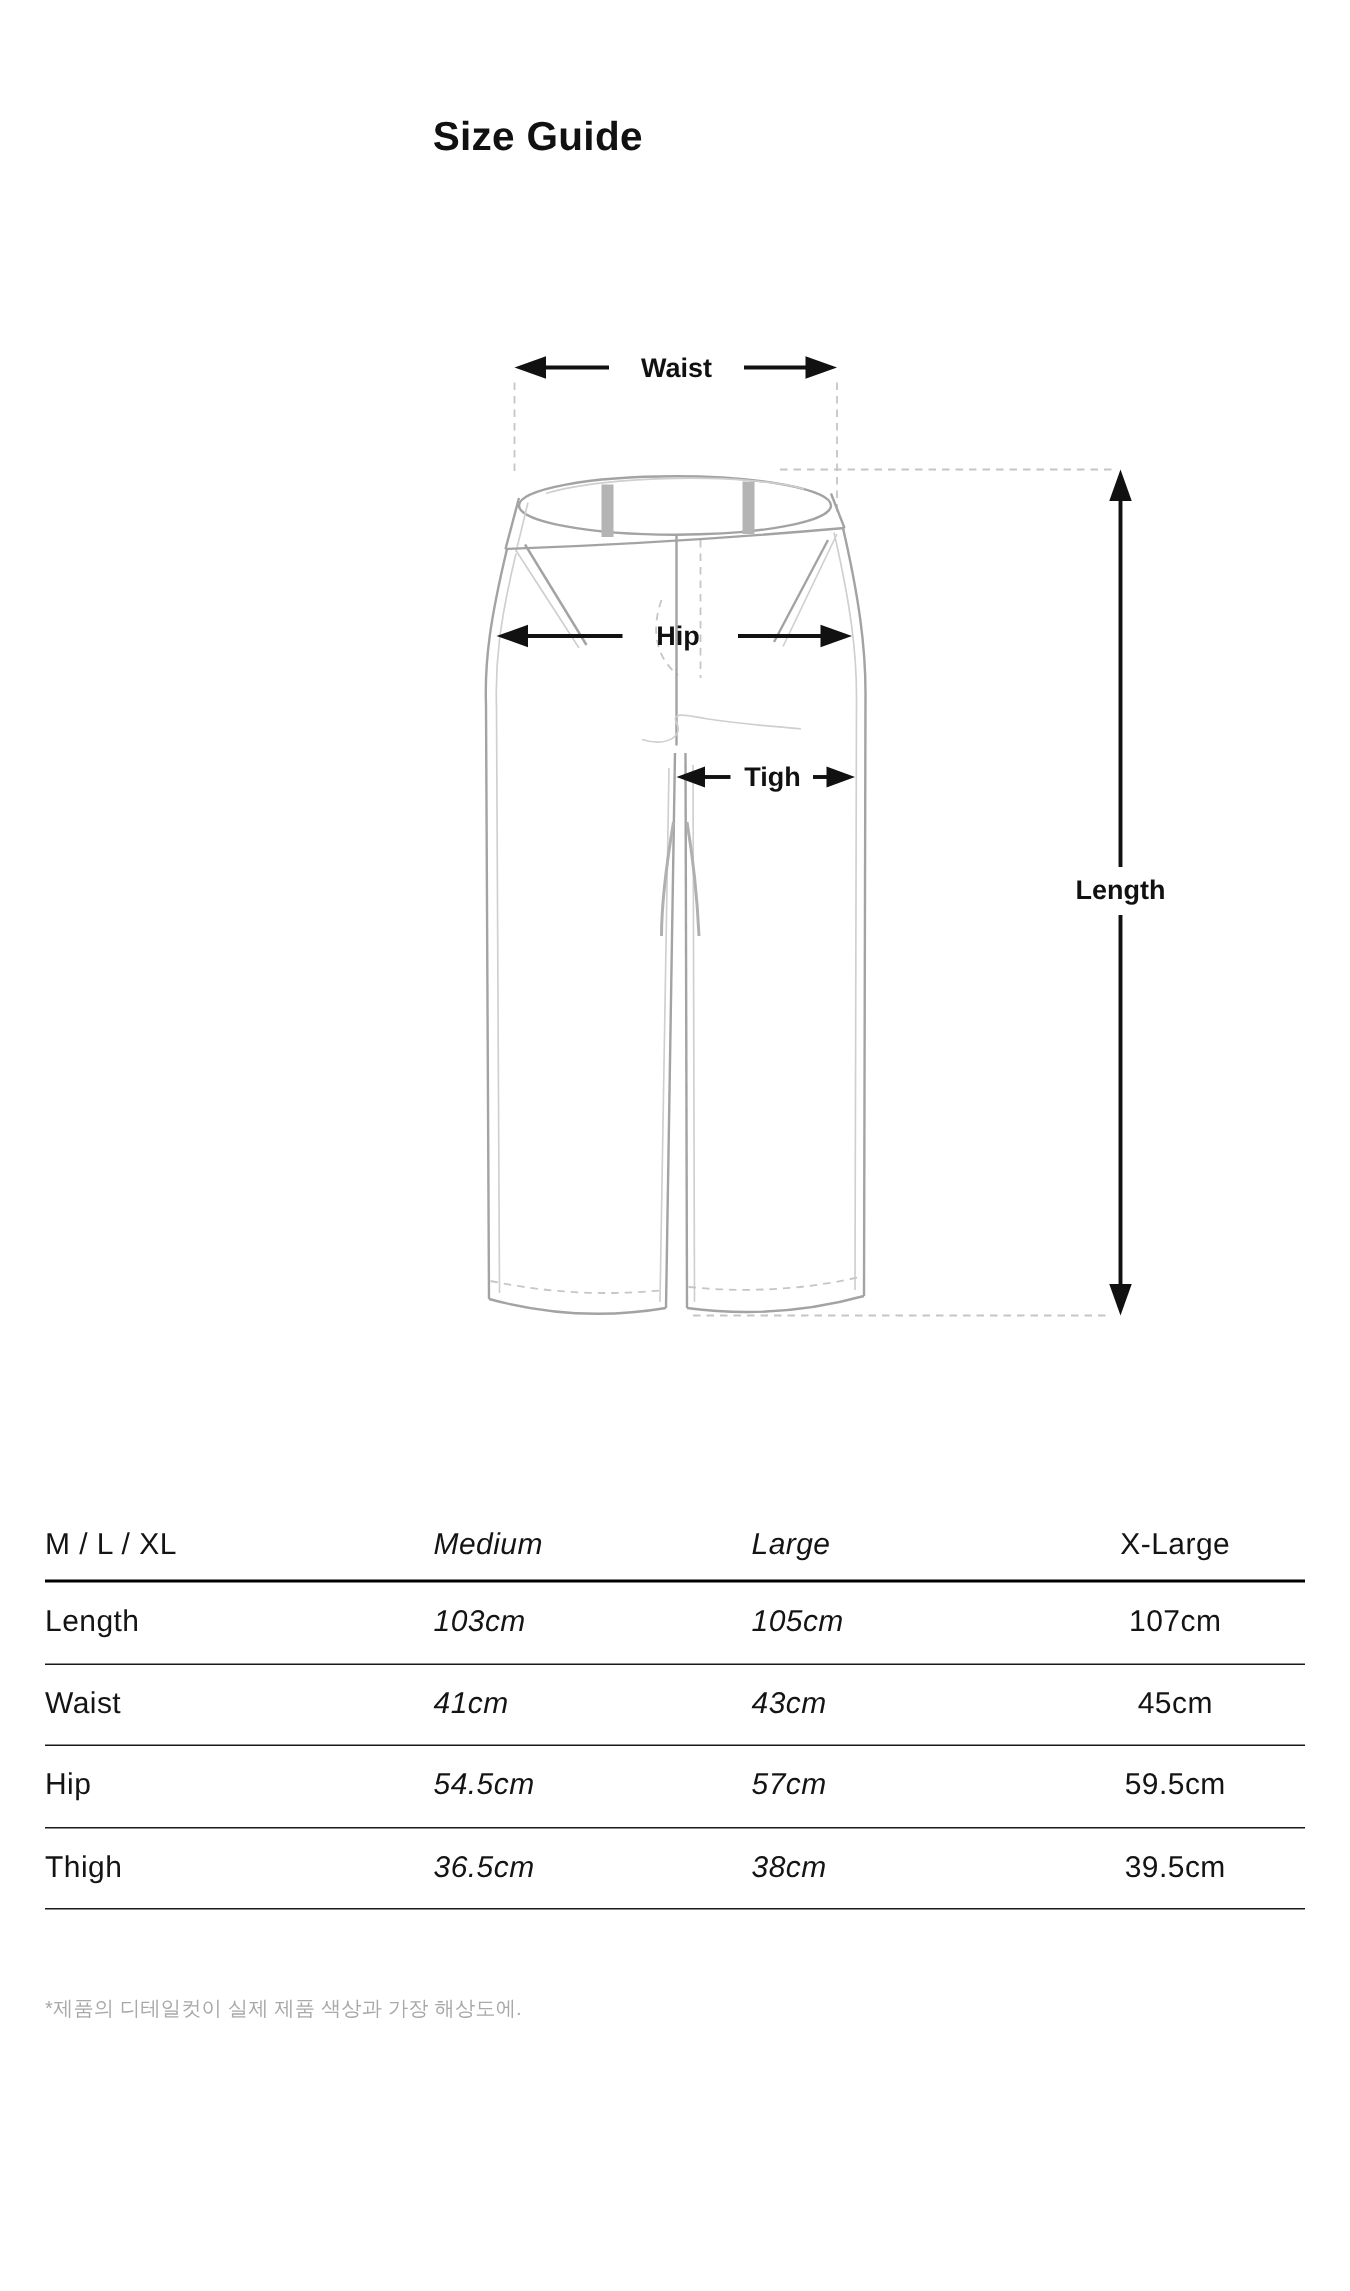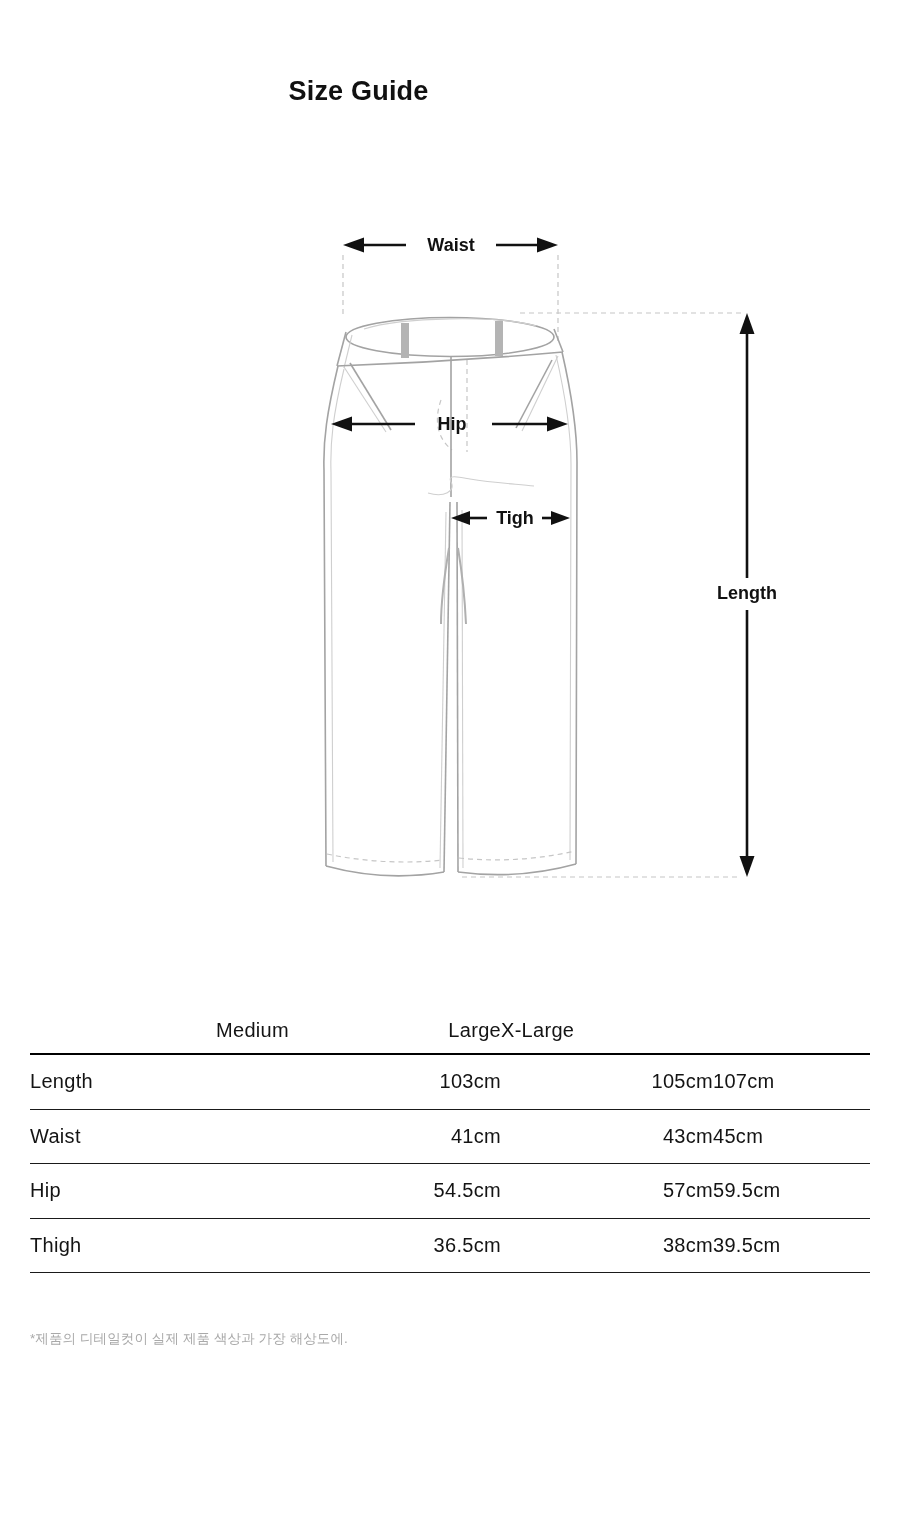--- a/index.html
+++ b/index.html
@@ -21,22 +21,22 @@
   .loop { fill:#b4b4b4; }
 
   .size-table {
     position:absolute; left:30px; top:1008px; width:840px;
     font-size:20px; letter-spacing:0.3px; color:#141414;
   }
   .trow { display:grid; grid-template-columns:259px 212px 212px 157px; align-items:center; }
   .thead { height:45px; border-bottom:2px solid #000000; }
   .tdata { height:53.5px; border-bottom:1.5px solid #1a1a1a; }
   .c-label { text-align:left; }
-  .c-mid   { text-align:right; }
-  .c-last  { text-align:left; padding-right:16px; }
+  .c-mid   { text-align:left;font-style:italic; }
+  .c-last  { text-align:center; padding-right:16px; }
 
   .notes {
     position:absolute; left:30px; top:1325px;
     font-size:13.5px; line-height:28px; color:#a9a9a9; letter-spacing:0.1px;
   }
 </style>
 </head>
 <body>
 
 <div class="page">
@@ -113,20 +113,21 @@
       <polygon class="ah" points="747,313 739.5,334 754.5,334"></polygon>
       <line class="arrow" x1="747" y1="333" x2="747" y2="578"></line>
       <text class="lbl" x="747" y="599" text-anchor="middle">Length</text>
       <line class="arrow" x1="747" y1="610" x2="747" y2="857"></line>
       <polygon class="ah" points="747,877 739.5,856 754.5,856"></polygon>
     </g>
   </svg>
 
   <div class="size-table">
     <div class="trow thead">
+      <div class="c-label">M / L / XL</div>
       <div class="c-mid">Medium</div>
       <div class="c-mid">Large</div>
       <div class="c-last">X-Large</div>
     </div>
 
     <div class="trow tdata">
       <div class="c-label">Length</div>
       <div class="c-mid">103cm</div>
       <div class="c-mid">105cm</div>
       <div class="c-last">107cm</div>

